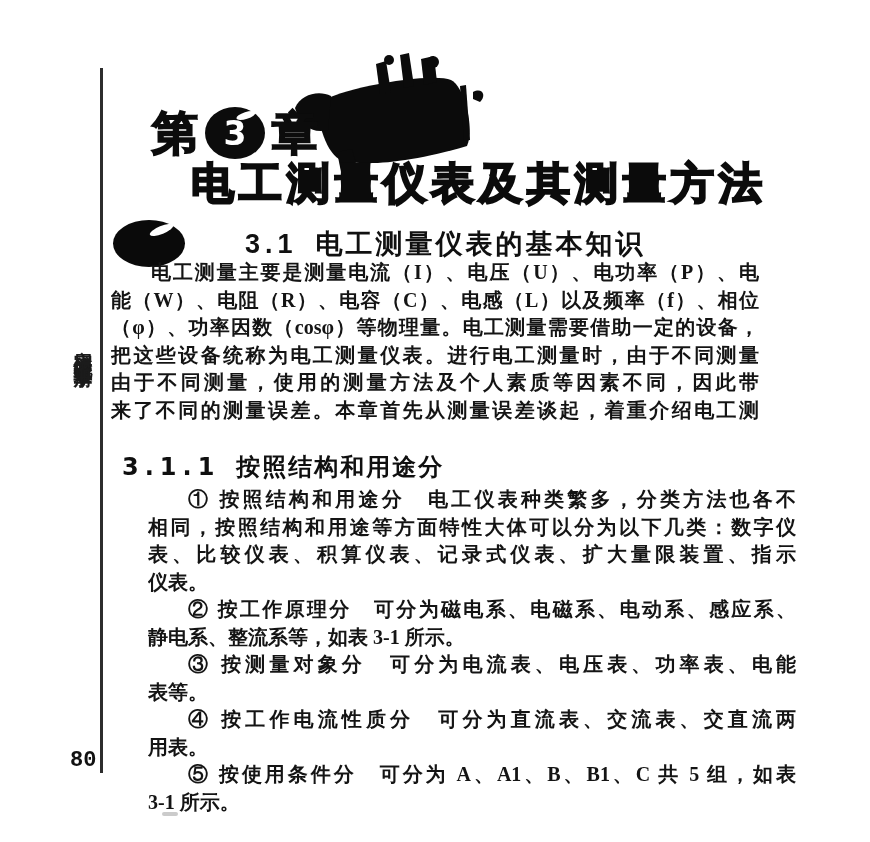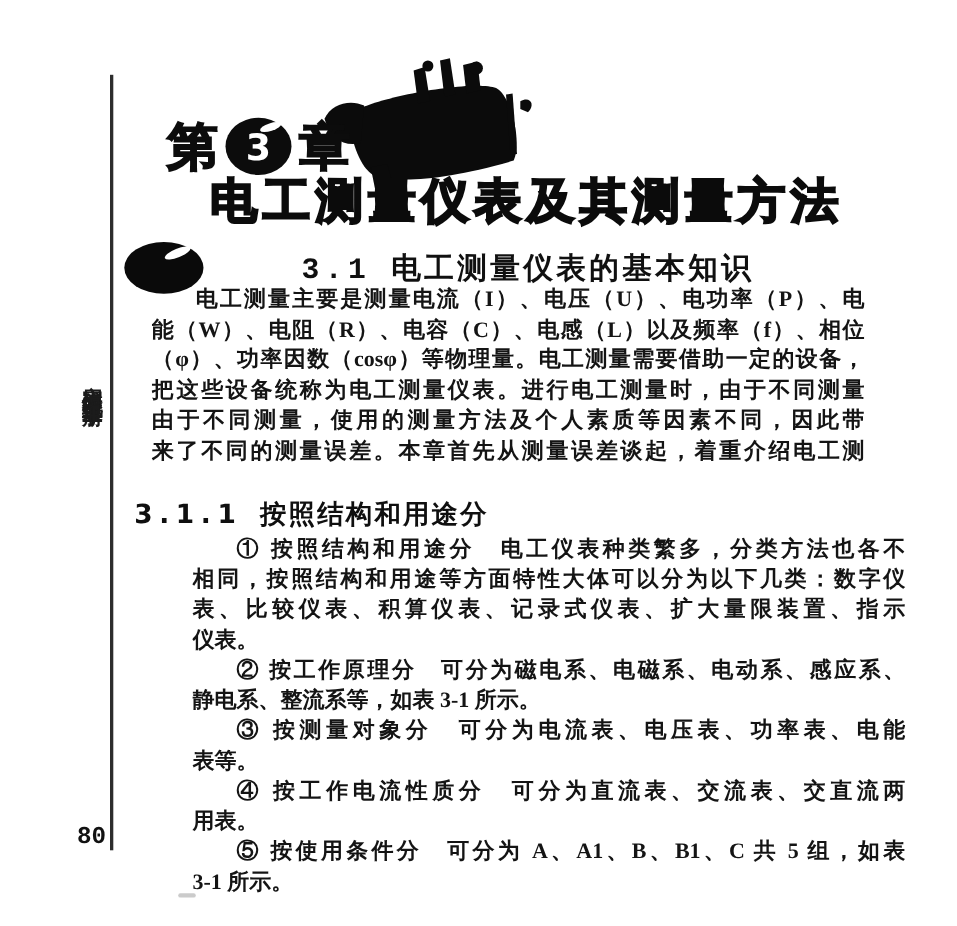--- a/index.html
+++ b/index.html
@@ -74,29 +74,29 @@
   .bean{
     position:relative;width:72px;height:47px;border-radius:50%;
     background:#0a0a0a;flex:0 0 auto;
   }
   .bean-gloss{
     position:absolute;top:6px;right:11px;
     width:25px;height:8px;background:#ffffff;border-radius:50%;
     transform:rotate(-22deg);
   }
   .section-text{
-    margin-left:89px;
+    margin-left:60px;
     font-size:27px;font-weight:bold;letter-spacing:3px;
-    font-family:Liberation Mono, monospace;
+    font-family:Liberation Sans, sans-serif;
     color:#101010;white-space:nowrap;
   }
   .section-text .sec-num{letter-spacing:5px;margin-right:18px;}
   
   .bodyblock{
-    position:absolute;left:138px;width:648px;
+    position:absolute;left:111px;width:648px;
     font-size:20px;font-weight:bold;color:#141414;
     font-family:"Liberation Serif","DejaVu Serif",serif;
   }
   .intro{top:259px;}
   .items{top:486px;margin-left:37px;}
   .line{
     line-height:27.5px;height:27.5px;overflow:hidden;
     text-align:justify;text-align-last:justify;
     white-space:nowrap;
   }

